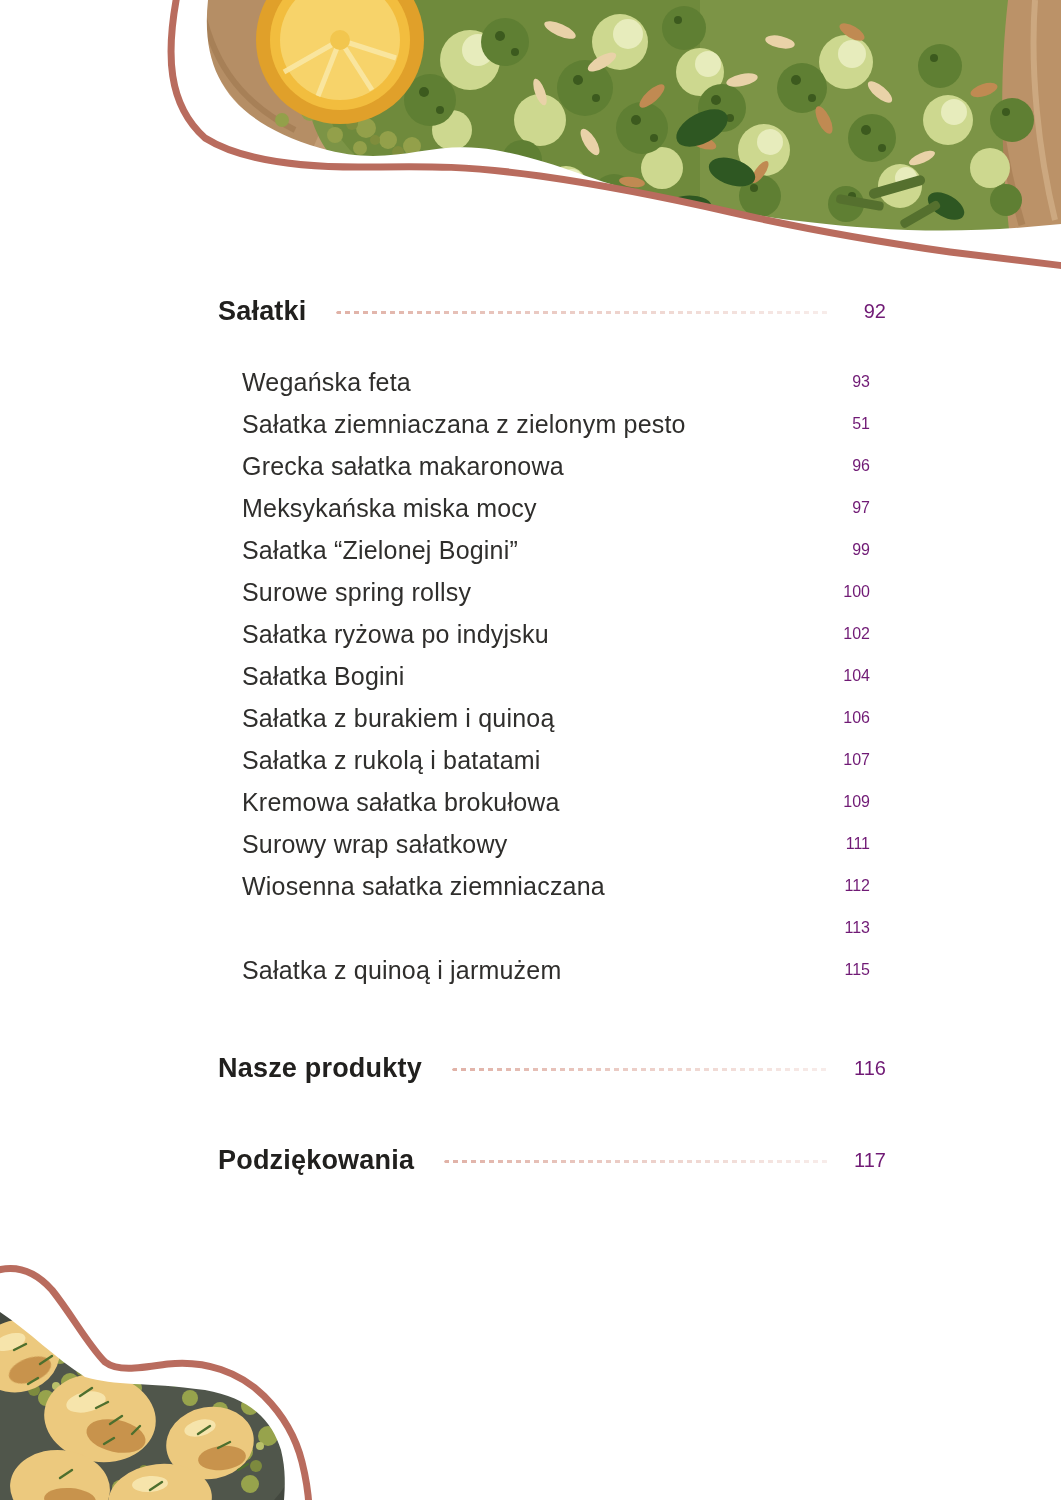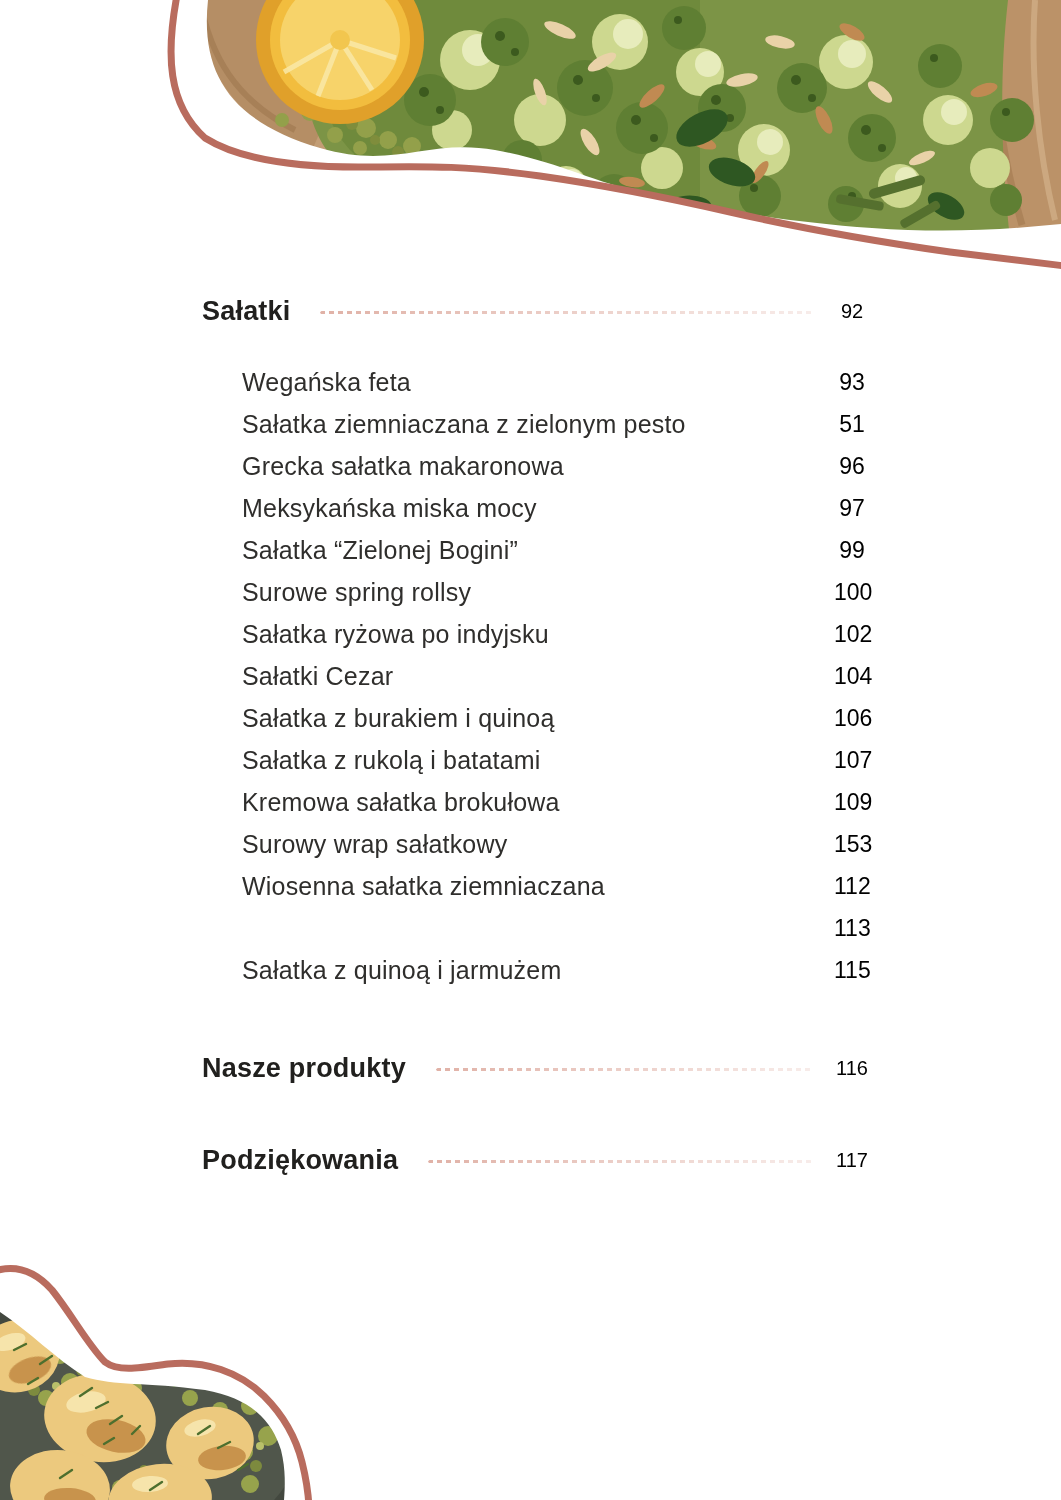--- a/index.html
+++ b/index.html
@@ -5,37 +5,37 @@
   html,body{margin:0;padding:0;background:#ffffff;}
   .page{
     position:relative;width:1061px;height:1500px;background:#ffffff;overflow:hidden;
     font-family:"Liberation Sans","DejaVu Sans",sans-serif;
   }
   .photo-svg{position:absolute;display:block;}
   #top-photo{top:0;left:0;}
   #bottom-photo{top:1238px;left:0;}
   .toc{position:absolute;left:202px;width:668px;top:0;}
   .sec-row{
-    position:absolute;left:0;width:668px;height:38px;
+    position:absolute;left:16px;width:668px;height:38px;
     display:flex;align-items:center;gap:8px;
   }
   .sec-title{
     font-size:27px;font-weight:700;color:#21201e;letter-spacing:.2px;white-space:nowrap;
   }
   .dashes{
     flex:1;height:3px;margin:2px 14px 0 22px;border-radius:2px;
     background:repeating-linear-gradient(90deg,#dda99d 0px,#dda99d 5px,rgba(0,0,0,0) 5px,rgba(0,0,0,0) 9px);
     -webkit-mask-image:linear-gradient(to right,rgba(0,0,0,.9),rgba(0,0,0,.22));
     mask-image:linear-gradient(to right,rgba(0,0,0,.9),rgba(0,0,0,.22));
   }
   .sec-num,.item-num{
-    width:36px;flex:none;text-align:center;color:#000000;
+    width:36px;flex:none;text-align:right;color:#701a75;
   }
   .sec-num{font-size:20px;}
-  .item-num{font-size:23px;}
+  .item-num{font-size:16px;}
   .items{position:absolute;left:0;top:349px;width:668px;margin-top:12px;}
   .item-row{
     height:42px;display:flex;align-items:center;padding-left:40px;box-sizing:border-box;
   }
   .item-title{
     font-size:25px;color:#2f2e2c;letter-spacing:.2px;white-space:nowrap;
   }
   .item-spacer{flex:1;}
   #row-salatki{top:292px;}
   #row-produkty{top:1049px;}
@@ -239,21 +239,21 @@
         <span class="item-title">Surowe spring rollsy</span>
         <span class="item-spacer"></span>
         <span class="item-num">100</span>
       </div>
       <div class="item-row">
         <span class="item-title">Sałatka ryżowa po indyjsku</span>
         <span class="item-spacer"></span>
         <span class="item-num">102</span>
       </div>
       <div class="item-row">
-        <span class="item-title">Sałatki Cezar</span>
+        <span class="item-title">Sałatka Bogini</span>
         <span class="item-spacer"></span>
         <span class="item-num">104</span>
       </div>
       <div class="item-row">
         <span class="item-title">Sałatka z burakiem i quinoą</span>
         <span class="item-spacer"></span>
         <span class="item-num">106</span>
       </div>
       <div class="item-row">
         <span class="item-title">Sałatka z rukolą i batatami</span>
@@ -261,21 +261,21 @@
         <span class="item-num">107</span>
       </div>
       <div class="item-row">
         <span class="item-title">Kremowa sałatka brokułowa</span>
         <span class="item-spacer"></span>
         <span class="item-num">109</span>
       </div>
       <div class="item-row">
         <span class="item-title">Surowy wrap sałatkowy</span>
         <span class="item-spacer"></span>
-        <span class="item-num">153</span>
+        <span class="item-num">111</span>
       </div>
       <div class="item-row">
         <span class="item-title">Wiosenna sałatka ziemniaczana</span>
         <span class="item-spacer"></span>
         <span class="item-num">112</span>
       </div>
       <div class="item-row">
         <span class="item-spacer"></span>
         <span class="item-num">113</span>
       </div>

